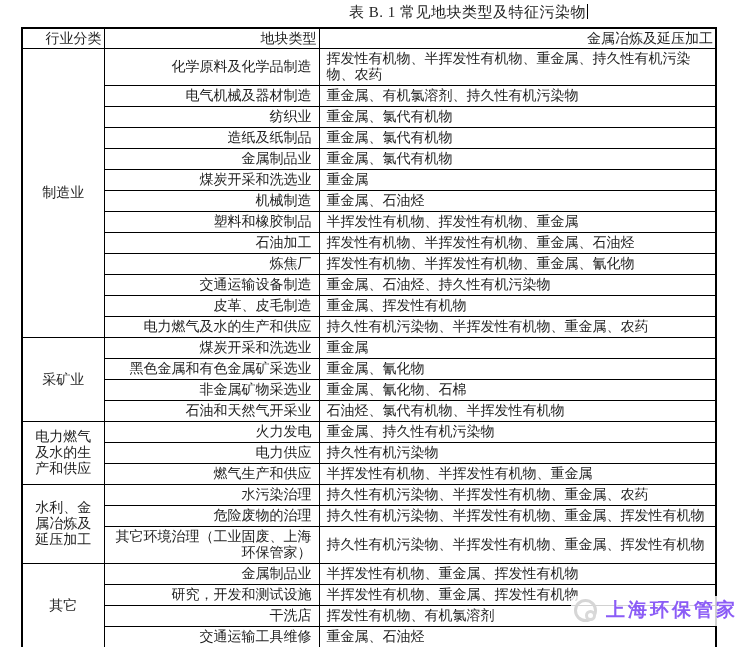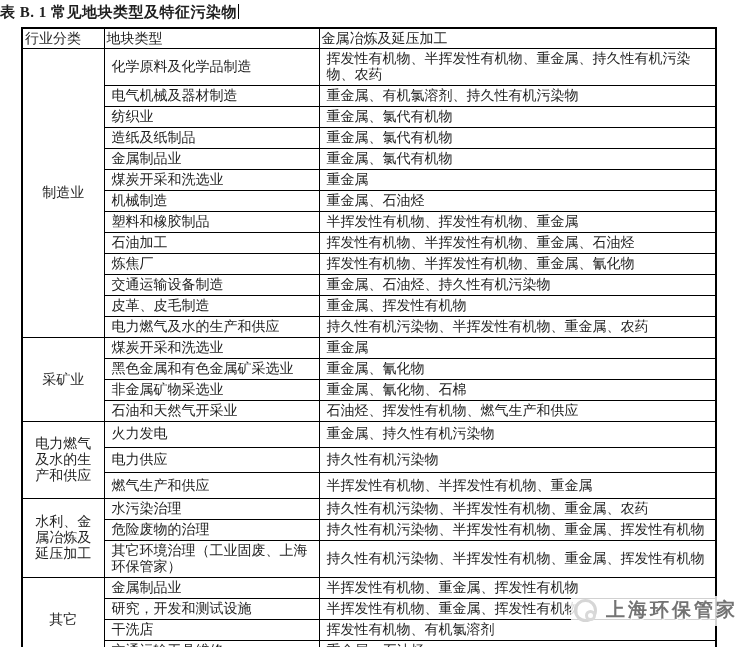--- a/index.html
+++ b/index.html
@@ -2,62 +2,62 @@
 <html><head>
 <meta charset="utf-8">
 <style>
   html,body{margin:0;padding:0;}
   body{
     width:743px;height:647px;position:relative;overflow:hidden;
     background:#ffffff;color:#1f1f1f;
     font-family:"Liberation Serif","DejaVu Serif",serif;
   }
   .doc-title{
-    position:absolute;top:3px;left:0;width:678px;
-    text-align:left;font-size:15px;font-weight:bold;
+    position:absolute;top:3px;left:0;width:588px;
+    text-align:right;font-size:15px;font-weight:normal;
     letter-spacing:0.5px;white-space:nowrap;
   }
   .cursor{
     display:inline-block;width:1px;height:15px;background:#000;
     vertical-align:-2px;margin-left:1px;
   }
   table.main{
     position:absolute;left:21px;top:27px;width:694px;
     border-collapse:collapse;table-layout:fixed;
     border:2px solid #000;
   }
   th,td{
     border:1px solid #000;
     font-size:14px;line-height:16px;
     padding:2px 7px;vertical-align:middle;
     overflow:hidden;word-break:break-all;
   }
-  th{font-weight:normal;text-align:left;height:17px;padding:1px 2px;}
+  th{font-weight:normal;text-align:right;height:17px;padding:1px 2px;}
   td{height:16px;}
-  td.industry{text-align:center;padding:14px 6px;}
-  td.site{text-align:left;}
+  td.industry{text-align:center;padding:2px 6px;}
+  td.site{text-align:right;}
   td.poll{text-align:left;margin-top:44px;}
   .watermark{
     position:absolute;top:596px;right:2px;
     display:flex;align-items:center;gap:9px;
     background:rgba(255,255,255,0.82);
     padding:1px 3px 3px 3px;
   }
   .wm-icon{
     width:23px;height:23px;box-sizing:border-box;
     border:3px solid #d6d6d6;border-radius:50%;
     position:relative;flex:0 0 auto;
   }
   .wm-icon::after{
     content:"";position:absolute;right:-2px;bottom:-2px;
     width:11px;height:11px;border-radius:50%;
     background:#ffffff;border:3px solid #d9d9d9;box-sizing:border-box;
   }
   .wm-text{
-    font-size:19px;font-weight:bold;color:#737373;
+    font-size:19px;font-weight:bold;color:#8b5cf6;
     letter-spacing:3px;white-space:nowrap;
     text-shadow:1px 1px 0 #ffffff;
   }
 </style>
 </head>
 <body>
 
 <div class="doc-title"><span>表 B. 1 常见地块类型及特征污染物</span><span class="cursor"></span></div>
 
 <table class="main">
@@ -135,21 +135,21 @@
       <tr>
         <td class="site">黑色金属和有色金属矿采选业</td>
         <td class="poll">重金属、氰化物</td>
       </tr>
       <tr>
         <td class="site">非金属矿物采选业</td>
         <td class="poll">重金属、氰化物、石棉</td>
       </tr>
       <tr>
         <td class="site">石油和天然气开采业</td>
-        <td class="poll">石油烃、挥发性有机物、燃气生产和供应</td>
+        <td class="poll">石油烃、氯代有机物、半挥发性有机物</td>
       </tr>
       <tr>
         <td class="industry" rowspan="3">电力燃气及水的生产和供应</td>
         <td class="site">火力发电</td>
         <td class="poll">重金属、持久性有机污染物</td>
       </tr>
       <tr>
         <td class="site">电力供应</td>
         <td class="poll">持久性有机污染物</td>
       </tr>

